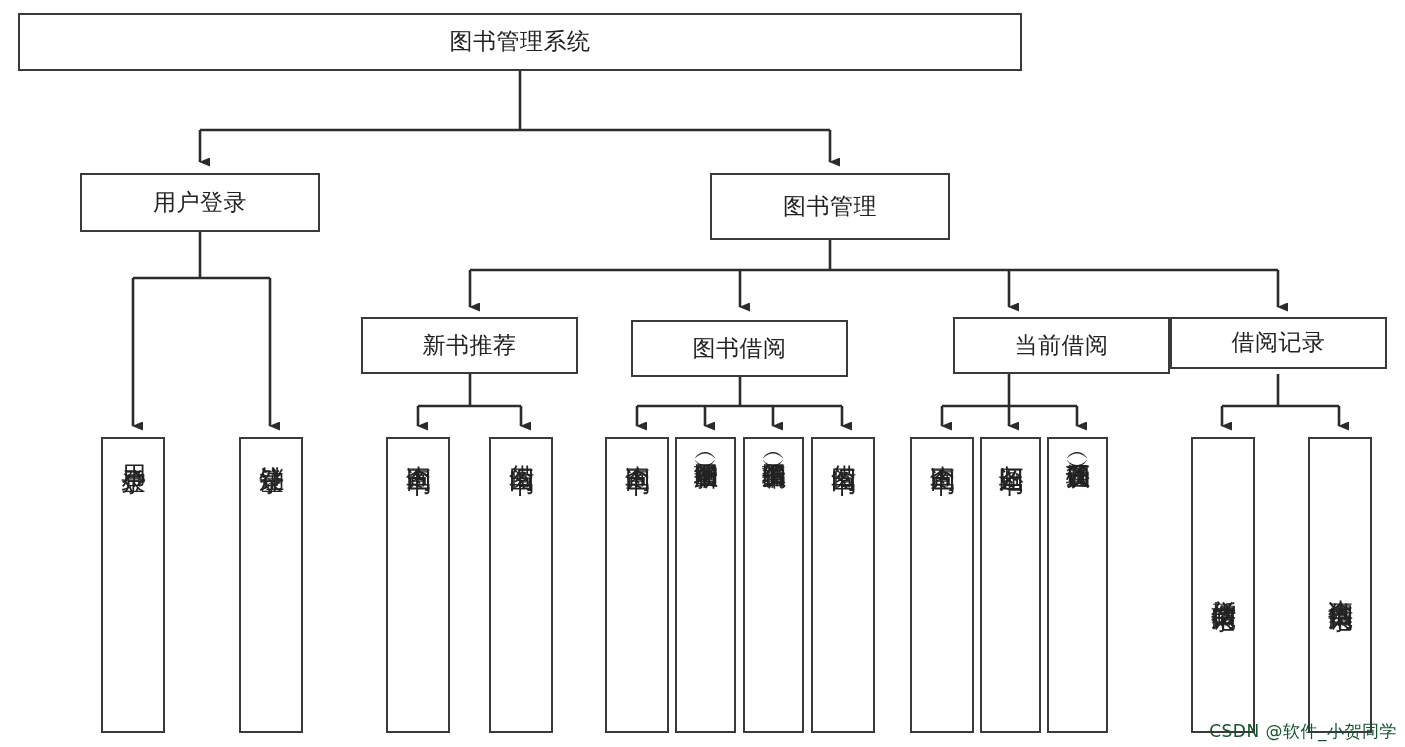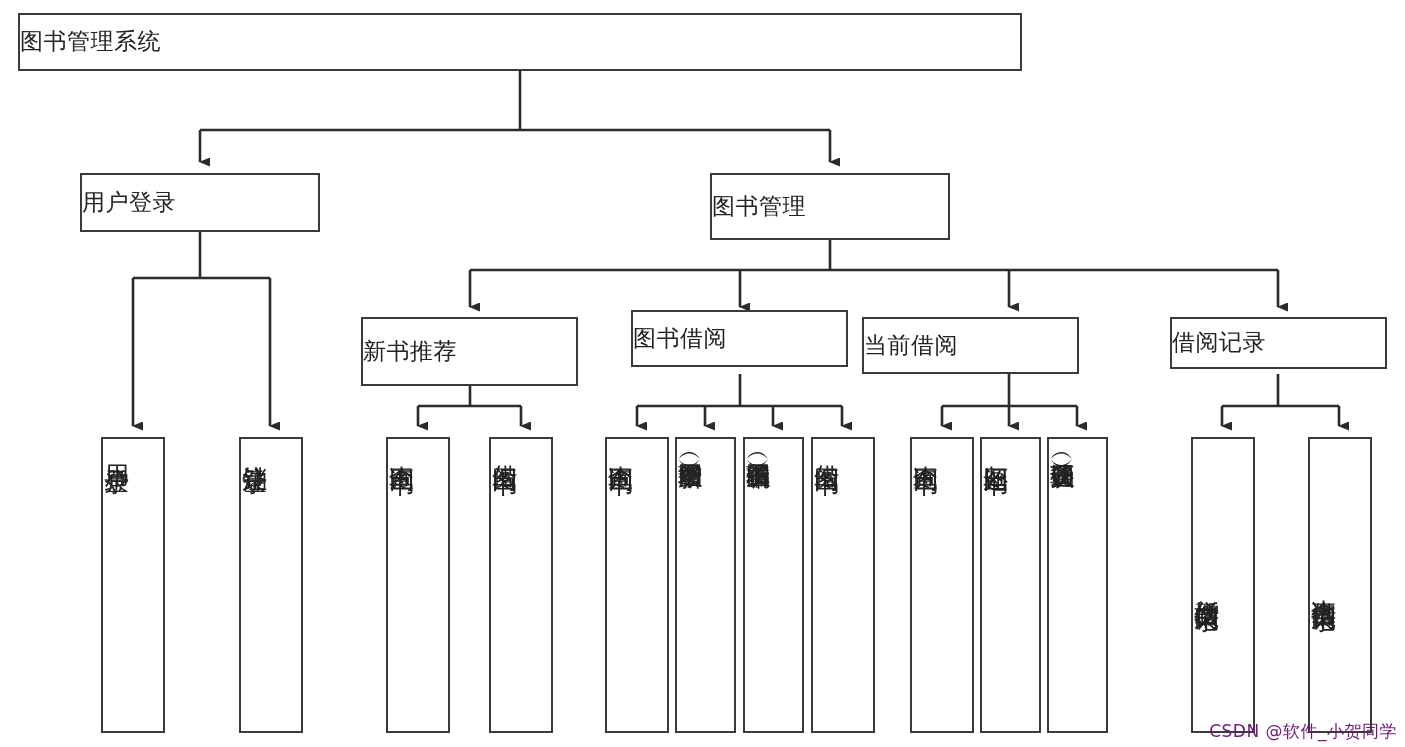--- a/index.html
+++ b/index.html
@@ -26,20 +26,21 @@
     height: 747px;
     pointer-events: none;
   }
   .node {
     position: absolute;
     box-sizing: border-box;
     background: #ffffff;
     border: 2px solid #3a3a3a;
     display: flex;
     align-items: center;
+    justify-content: center;
     color: #222222;
   }
   .node .node-label {
     display: block;
     text-align: center;
     line-height: 1.18;
     letter-spacing: 0.5px;
     white-space: nowrap;
   }
   .node.horiz .node-label {
@@ -67,21 +68,21 @@
   }
   .node.vert.pad-mid {
     align-items: center;
     padding-top: 0;
   }
   #watermark {
     position: absolute;
     right: 8px;
     bottom: 4px;
     font-size: 17px;
-    color: #701a75;
+    color: #14532d;
     letter-spacing: 0.5px;
     white-space: nowrap;
   }
 </style>
 </head>
 <body>
 
 <div id="diagram-root">
 
   <svg id="edges-layer" width="1405" height="747" viewBox="0 0 1405 747">
@@ -138,27 +139,27 @@
     <span class="node-label">图书管理系统</span>
   </div>
 
   <div class="node horiz" style="left:80px; top:173px; width:240px; height:59px;">
     <span class="node-label">用户登录</span>
   </div>
   <div class="node horiz" style="left:710px; top:173px; width:240px; height:67px;">
     <span class="node-label">图书管理</span>
   </div>
 
-  <div class="node horiz" style="left:361px; top:317px; width:217px; height:69px;">
+  <div class="node horiz" style="left:361px; top:317px; width:217px; height:57px;">
     <span class="node-label">新书推荐</span>
   </div>
-  <div class="node horiz" style="left:631px; top:310px; width:217px; height:57px;">
+  <div class="node horiz" style="left:631px; top:320px; width:217px; height:57px;">
     <span class="node-label">图书借阅</span>
   </div>
-  <div class="node horiz" style="left:862px; top:317px; width:217px; height:57px;">
+  <div class="node horiz" style="left:953px; top:317px; width:217px; height:57px;">
     <span class="node-label">当前借阅</span>
   </div>
   <div class="node horiz" style="left:1170px; top:317px; width:217px; height:52px;">
     <span class="node-label">借阅记录</span>
   </div>
 
   <div class="node vert" style="left:101px; top:437px; width:64px; height:296px;">
     <span class="node-label">用户登录</span>
   </div>
   <div class="node vert" style="left:239px; top:437px; width:64px; height:296px;">

